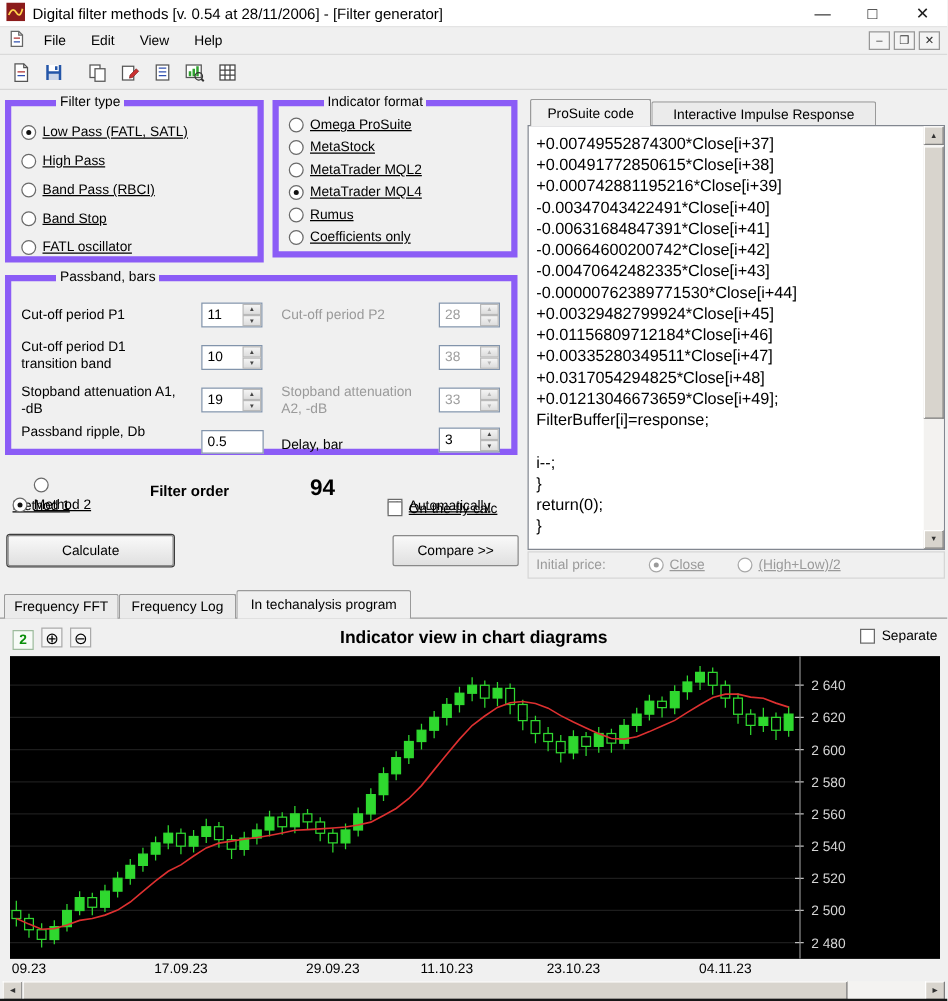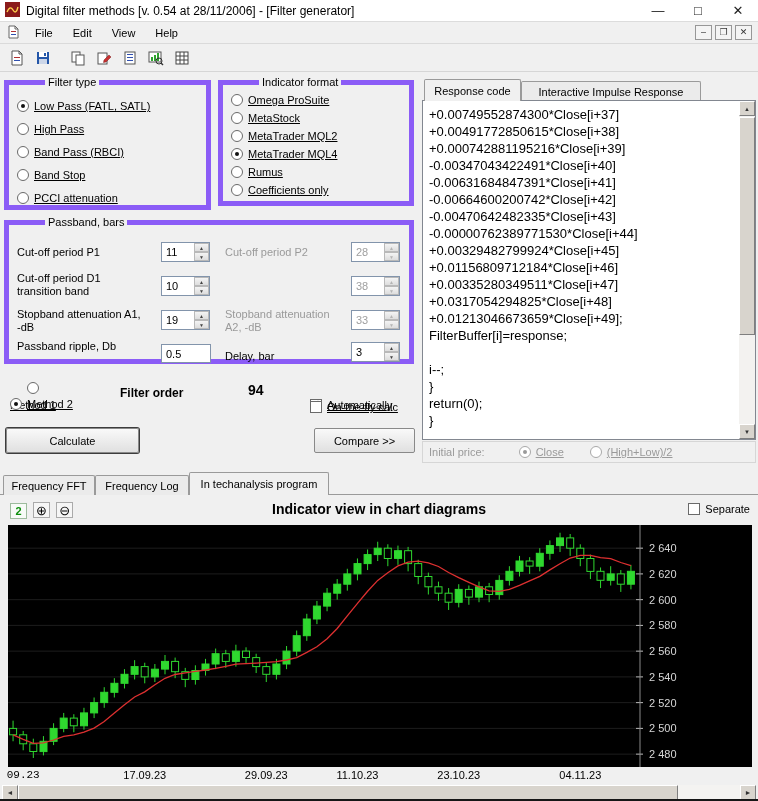--- a/index.html
+++ b/index.html
@@ -48,21 +48,21 @@
   .spin.disabled .spin-val { color:#9f9f9f; }
   .spin.disabled .spin-b { color:#b5b5b5; }
 
   .textbox { position:absolute; height:19px; border:1px solid #8294ab; background:#fff; padding:3px 0 0 4px; }
 
   .btn { position:absolute; background:linear-gradient(#f9f9f9,#e0e0e0); border:1px solid #898989;
          border-radius:2px; display:flex; align-items:center; justify-content:center; font-size:11px; }
   .btn.default { box-shadow:0 0 0 1px #3c3c3c; }
 
   .bold13 { font-weight:bold; font-size:12px; }
-  .bold15 { font-weight:bold; font-size:14px; }
+  .bold15 { font-weight:bold; font-size:18px; }
 
   
   .tab { position:absolute; border:1px solid #9a9a9a; border-bottom:none; background:#ebebeb;
          border-radius:2px 2px 0 0; display:flex; align-items:center; justify-content:center; z-index:1; }
   .tab.active { background:#f0f0f0; z-index:2; }
   .codebox { position:absolute; left:422px; top:100px; width:334px; height:340px; background:#fff;
              border:1px solid #828790; z-index:1; }
   .code-lines { position:absolute; left:6px; top:5px; right:20px; bottom:2px; overflow:hidden;
                 font-size:13px; }
   .cl { white-space:pre; height:17px; line-height:17px; }
@@ -196,21 +196,21 @@
   <div class="opt" style="left:8px; top:58px;">
     <span class="radio"></span>
     <span>Band Pass (RBCI)</span>
   </div>
   <div class="opt" style="left:8px; top:81px;">
     <span class="radio"></span>
     <span>Band Stop</span>
   </div>
   <div class="opt" style="left:8px; top:104px;">
     <span class="radio"></span>
-    <span>PCCI attenuation</span>
+    <span>FATL oscillator</span>
   </div>
 </fieldset>
 
 <fieldset class="group" style="left:218px; top:76px; width:196px; height:130px;">
   <legend>Indicator format</legend>
   <div class="opt" style="left:8px; top:6px;">
     <span class="radio"></span>
     <span>Omega ProSuite</span>
   </div>
   <div class="opt" style="left:8px; top:24px;">
@@ -315,21 +315,21 @@
   <span>Automatically</span>
 </div>
 <div class="opt" style="left:310px; top:401px;">
   <span class="check"></span>
   <span>On-the-fly calc</span>
 </div>
 
 <div class="btn default" style="left:6px; top:428px; width:133px; height:25px;">Calculate</div>
 <div class="btn" style="left:314px; top:428px; width:101px; height:25px;">Compare &gt;&gt;</div>
 
-<div class="tab active" style="left:424px; top:79px; width:97px; height:22px;">Response code</div>
+<div class="tab active" style="left:424px; top:79px; width:97px; height:22px;">ProSuite code</div>
 <div class="tab" style="left:521px; top:81px; width:180px; height:20px;">Interactive Impulse Response</div>
 
 <div class="codebox">
   <div class="code-lines">
     <div class="cl">+0.00749552874300*Close[i+37]</div>
     <div class="cl">+0.00491772850615*Close[i+38]</div>
     <div class="cl">+0.000742881195216*Close[i+39]</div>
     <div class="cl">-0.00347043422491*Close[i+40]</div>
     <div class="cl">-0.00631684847391*Close[i+41]</div>
     <div class="cl">-0.00664600200742*Close[i+42]</div>
@@ -533,21 +533,21 @@
         <rect x="589.0" y="46.3" width="7" height="9.0" fill="#000" stroke="#2fd82f"></rect>
         <line x1="602.6774193548388" y1="41.19148936170214" x2="602.6774193548388" y2="60.5" stroke="#2fd82f" stroke-width="1"></line>
         <rect x="599.2" y="48.9" width="7" height="6.4" fill="#2fd82f" stroke="#2fd82f"></rect>
         <line x1="612.8064516129033" y1="45.053191489361694" x2="612.8064516129033" y2="66.93617021276594" stroke="#2fd82f" stroke-width="1"></line>
         <rect x="609.3" y="48.9" width="7" height="10.3" fill="#000" stroke="#2fd82f"></rect>
         <line x1="622.9354838709678" y1="39.904255319148945" x2="622.9354838709678" y2="64.36170212765958" stroke="#2fd82f" stroke-width="1"></line>
         <rect x="619.4" y="46.3" width="7" height="12.9" fill="#2fd82f" stroke="#2fd82f"></rect>
         <polyline points="5.1,209.8 15.2,214.3 25.3,218.4 35.5,217.9 45.6,215.0 55.7,211.3 65.8,209.8 76.0,207.1 86.1,203.1 96.2,196.6 106.4,188.1 116.5,179.7 126.6,172.0 136.7,166.9 146.9,159.8 157.0,153.3 167.1,149.5 177.3,147.9 187.4,146.3 197.5,145.0 207.6,143.4 217.8,141.4 227.9,139.2 238.0,138.7 248.2,138.1 258.3,137.4 268.4,136.6 278.5,135.0 288.7,132.7 298.8,127.4 308.9,121.8 319.1,113.8 329.2,103.5 339.3,90.9 349.5,78.4 359.6,66.3 369.7,55.4 379.8,47.8 390.0,40.9 400.1,37.2 410.2,36.2 420.4,37.8 430.5,41.5 440.6,47.5 450.7,52.6 460.9,57.4 471.0,61.9 481.1,65.8 491.3,66.3 501.4,64.4 511.5,60.3 521.6,55.8 531.8,51.3 541.9,44.9 552.0,38.8 562.2,33.0 572.3,30.3 582.4,30.3 592.5,32.7 602.7,33.6 612.8,37.5 622.9,40.7" fill="none" stroke="#dd3030" stroke-width="1.3"></polyline>
       </svg></div>
   <div class="xlabels" id="xlabels">
-      <span class="xlab" style="left: 15.1935px; font-family: Liberation Mono, monospace;">09.23</span>
+      <span class="xlab" style="left: 15.1935px;">09.23</span>
       <span class="xlab" style="left: 136.742px;">17.09.23</span>
       <span class="xlab" style="left: 258.29px;">29.09.23</span>
       <span class="xlab" style="left: 349.452px;">11.10.23</span>
       <span class="xlab" style="left: 450.742px;">23.10.23</span>
       <span class="xlab" style="left: 572.29px;">04.11.23</span>
     </div>
 
   <div class="hscroll">
     <span class="hs-btn">◄</span>
     <span class="hs-thumb"></span>

